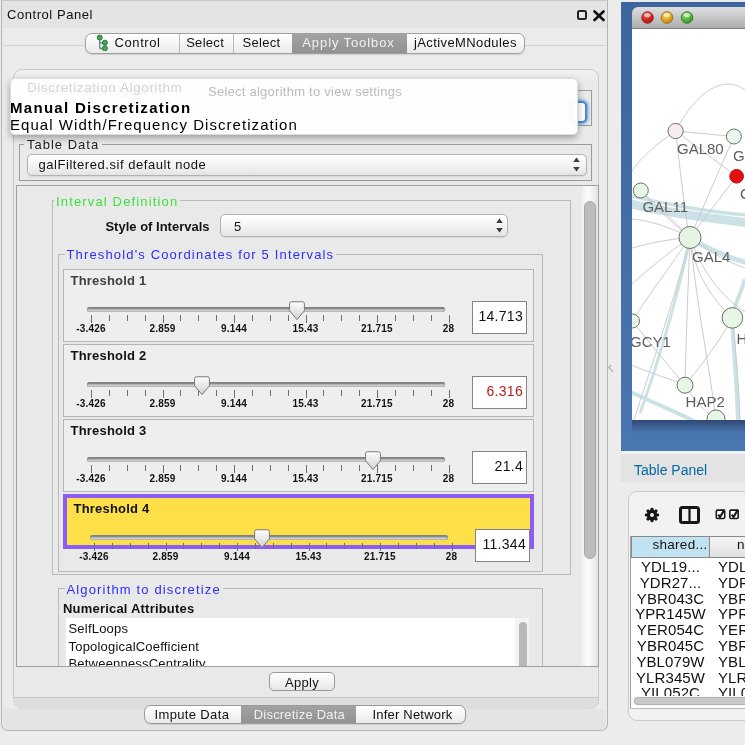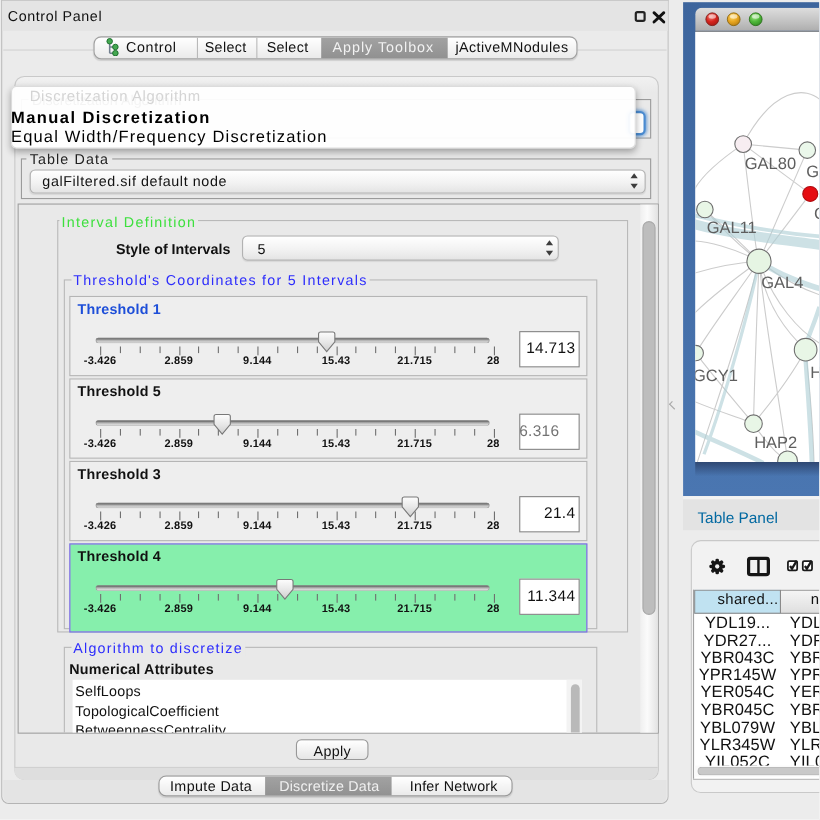--- a/index.html
+++ b/index.html
@@ -55,20 +55,21 @@
   <div class="t" style="left:24px;top:137px;background:#e9e9e9;padding:0 3px;font-size:13px;letter-spacing:1.0px;color:#222;">Table Data</div>
   <div style="left:27px;top:153.5px;width:559.5px;height:22px;background:linear-gradient(180deg,#ffffff,#f1f1f1 60%,#e4e4e4);border:1px solid #b2b2b2;border-radius:5px;box-shadow:0 1px 1px rgba(0,0,0,0.08);"></div>
   <div class="t" style="left:38.5px;top:156.5px;font-size:13px;letter-spacing:0.55px;color:#111;">galFiltered.sif default node</div>
   <svg style="left:572px;top:156px;" width="9" height="17" viewBox="0 0 9 17">
     <path d="M4.5,1.5 L7.8,6 L1.2,6 Z" fill="#3c3c3c"></path>
     <path d="M4.5,15.5 L7.8,11 L1.2,11 Z" fill="#3c3c3c"></path>
   </svg>
 
   <div style="left:10px;top:78px;width:568px;height:57px;background:rgba(255,255,255,0.95);border:1px solid #dcdcdc;border-radius:5px;box-shadow:0 3px 7px rgba(0,0,0,0.32);"></div>
   <div class="t" style="left:27px;top:80px;font-size:13.5px;letter-spacing:0.6px;color:#d4d4d4;">Discretization Algorithm</div>
+  <div class="t" style="left:208px;top:84px;font-size:13px;letter-spacing:0.25px;color:#bbbbbb;">Select algorithm to view settings</div>
   <div class="t" style="left:10px;top:116px;font-size:15px;letter-spacing:1.05px;color:#000;">Equal Width/Frequency Discretization</div>
   <div class="t" style="left:10px;top:99px;font-size:15px;font-weight:bold;letter-spacing:1.3px;color:#000;">Manual Discretization</div>
 
   <div style="left:15.5px;top:184.5px;width:583px;height:482px;border:1px solid #9f9f9f;background:#e9e9e9;"></div>
 
   <div style="left:581.5px;top:185.5px;width:16px;height:480px;background:linear-gradient(90deg,#efefef,#fbfbfb 40%,#e3e3e3);"></div>
   <div style="left:583.5px;top:201px;width:12px;height:358px;background:#bdbdbd;border:1px solid #a8a8a8;border-radius:6px;"></div>
 
   <div id="sc" style="left:16.5px;top:185.5px;width:565px;height:480px;overflow:hidden;">
 
@@ -79,21 +80,21 @@
     <div class="t" style="left:217.5px;top:33px;font-size:13px;color:#111;">5</div>
     <svg style="left:478px;top:31px;" width="9" height="17" viewBox="0 0 9 17">
       <path d="M4.5,1.5 L7.8,6 L1.2,6 Z" fill="#3c3c3c"></path>
       <path d="M4.5,15.5 L7.8,11 L1.2,11 Z" fill="#3c3c3c"></path>
     </svg>
 
     <div style="left:41.5px;top:68.5px;width:485px;height:318px;border:1px solid #b9b9b9;"></div>
     <div class="t" style="left:48px;top:61.5px;background:#e9e9e9;padding:0 2px;font-size:13px;letter-spacing:1.15px;color:#2d2dfc;">Threshold's Coordinates for 5 Intervals</div>
 
     <div style="left:46px;top:83px;width:471.5px;height:73.5px;background:#eeeeee;border:1px solid #b5b5b5;">
-      <div class="t" style="left:7px;top:3px;font-size:13px;font-weight:bold;letter-spacing:0.2px;color:#1d4ed8;">Threshold 1</div>
+      <div class="t" style="left:7px;top:3px;font-size:13px;font-weight:bold;letter-spacing:0.2px;color:#404040;">Threshold 1</div>
       <div style="left:23px;top:37px;width:358.5px;height:5.5px;border-radius:3px;background:linear-gradient(180deg,#757575 0%,#757575 22%,#b5b5b5 50%,#ededed 100%);box-shadow:inset 0 0 0 0.5px #8f8f8f;"></div>
       <div style="left:27.5px;top:45.5px;width:1px;height:8px;background:#6f6f6f;"></div>
       <div style="left:45.4px;top:45.5px;width:1px;height:5.5px;background:#6f6f6f;"></div>
       <div style="left:63.2px;top:45.5px;width:1px;height:5.5px;background:#6f6f6f;"></div>
       <div style="left:81.1px;top:45.5px;width:1px;height:5.5px;background:#6f6f6f;"></div>
       <div style="left:99.0px;top:45.5px;width:1px;height:8px;background:#6f6f6f;"></div>
       <div style="left:116.9px;top:45.5px;width:1px;height:5.5px;background:#6f6f6f;"></div>
       <div style="left:134.8px;top:45.5px;width:1px;height:5.5px;background:#6f6f6f;"></div>
       <div style="left:152.6px;top:45.5px;width:1px;height:5.5px;background:#6f6f6f;"></div>
       <div style="left:170.5px;top:45.5px;width:1px;height:8px;background:#6f6f6f;"></div>
@@ -123,21 +124,21 @@
               <stop offset="0.5" stop-color="#e8e8e8"></stop>
               <stop offset="1" stop-color="#cfcfcf"></stop>
             </linearGradient>
           </defs>
       </svg>
       <div style="left:408.5px;top:31.5px;width:55px;height:32.5px;background:#fff;border:1px solid #848484;"></div>
       <div class="t" style="left:408.5px;top:38.5px;width:51px;text-align:right;font-size:14px;letter-spacing:0.3px;color:#111;">14.713</div>
     </div>
 
     <div style="left:46px;top:158px;width:471.5px;height:73.5px;background:#eeeeee;border:1px solid #b5b5b5;">
-      <div class="t" style="left:7px;top:3px;font-size:13px;font-weight:bold;letter-spacing:0.2px;color:#111;">Threshold 5</div>
+      <div class="t" style="left:7px;top:3px;font-size:13px;font-weight:bold;letter-spacing:0.2px;color:#111;">Threshold 2</div>
       <div style="left:23px;top:37px;width:358.5px;height:5.5px;border-radius:3px;background:linear-gradient(180deg,#757575 0%,#757575 22%,#b5b5b5 50%,#ededed 100%);box-shadow:inset 0 0 0 0.5px #8f8f8f;"></div>
       <div style="left:27.5px;top:45.5px;width:1px;height:8px;background:#6f6f6f;"></div>
       <div style="left:45.4px;top:45.5px;width:1px;height:5.5px;background:#6f6f6f;"></div>
       <div style="left:63.2px;top:45.5px;width:1px;height:5.5px;background:#6f6f6f;"></div>
       <div style="left:81.1px;top:45.5px;width:1px;height:5.5px;background:#6f6f6f;"></div>
       <div style="left:99.0px;top:45.5px;width:1px;height:8px;background:#6f6f6f;"></div>
       <div style="left:116.9px;top:45.5px;width:1px;height:5.5px;background:#6f6f6f;"></div>
       <div style="left:134.8px;top:45.5px;width:1px;height:5.5px;background:#6f6f6f;"></div>
       <div style="left:152.6px;top:45.5px;width:1px;height:5.5px;background:#6f6f6f;"></div>
       <div style="left:170.5px;top:45.5px;width:1px;height:8px;background:#6f6f6f;"></div>
@@ -163,21 +164,21 @@
         <path d="M3.5,0.75 L14.5,0.75 Q16.4,0.75 16.4,2.6 L16.4,9.8 L9,18.6 L1.6,9.8 L1.6,2.6 Q1.6,0.75 3.5,0.75 Z" fill="url(#tg1)" stroke="#787878" stroke-width="1"></path>
         <defs>
             <linearGradient id="tg1" x1="0" y1="0" x2="0" y2="1">
               <stop offset="0" stop-color="#fdfdfd"></stop>
               <stop offset="0.5" stop-color="#e8e8e8"></stop>
               <stop offset="1" stop-color="#cfcfcf"></stop>
             </linearGradient>
           </defs>
       </svg>
       <div style="left:408.5px;top:31.5px;width:55px;height:32.5px;background:#fff;border:1px solid #848484;"></div>
-      <div class="t" style="left:408.5px;top:38.5px;width:51px;font-size:14px;letter-spacing:0.3px;color:#737373;">6.316</div>
+      <div class="t" style="left:408.5px;top:38.5px;width:51px;text-align:right;font-size:14px;letter-spacing:0.3px;color:#b91c1c;">6.316</div>
     </div>
 
     <div style="left:46px;top:233px;width:471.5px;height:73.5px;background:#eeeeee;border:1px solid #b5b5b5;">
       <div class="t" style="left:7px;top:3px;font-size:13px;font-weight:bold;letter-spacing:0.2px;color:#111;">Threshold 3</div>
       <div style="left:23px;top:37px;width:358.5px;height:5.5px;border-radius:3px;background:linear-gradient(180deg,#757575 0%,#757575 22%,#b5b5b5 50%,#ededed 100%);box-shadow:inset 0 0 0 0.5px #8f8f8f;"></div>
       <div style="left:27.5px;top:45.5px;width:1px;height:8px;background:#6f6f6f;"></div>
       <div style="left:45.4px;top:45.5px;width:1px;height:5.5px;background:#6f6f6f;"></div>
       <div style="left:63.2px;top:45.5px;width:1px;height:5.5px;background:#6f6f6f;"></div>
       <div style="left:81.1px;top:45.5px;width:1px;height:5.5px;background:#6f6f6f;"></div>
       <div style="left:99.0px;top:45.5px;width:1px;height:8px;background:#6f6f6f;"></div>
@@ -210,21 +211,21 @@
               <stop offset="0" stop-color="#fdfdfd"></stop>
               <stop offset="0.5" stop-color="#e8e8e8"></stop>
               <stop offset="1" stop-color="#cfcfcf"></stop>
             </linearGradient>
           </defs>
       </svg>
       <div style="left:408.5px;top:31.5px;width:55px;height:32.5px;background:#fff;border:1px solid #848484;"></div>
       <div class="t" style="left:408.5px;top:38.5px;width:51px;text-align:right;font-size:14px;letter-spacing:0.3px;color:#111;">21.4</div>
     </div>
 
-    <div style="left:46px;top:308px;width:471.5px;height:81px;background:#86efac;border:1px solid #8b5cf6;">
+    <div style="left:46px;top:308px;width:471.5px;height:55px;background:#fde047;border:4px solid #8b5cf6;">
       <div class="t" style="left:7px;top:3px;font-size:13px;font-weight:bold;letter-spacing:0.2px;color:#111;">Threshold 4</div>
       <div style="left:23px;top:37px;width:358.5px;height:5.5px;border-radius:3px;background:linear-gradient(180deg,#757575 0%,#757575 22%,#b5b5b5 50%,#ededed 100%);box-shadow:inset 0 0 0 0.5px #8f8f8f;"></div>
       <div style="left:27.5px;top:45.5px;width:1px;height:8px;background:#6f6f6f;"></div>
       <div style="left:45.4px;top:45.5px;width:1px;height:5.5px;background:#6f6f6f;"></div>
       <div style="left:63.2px;top:45.5px;width:1px;height:5.5px;background:#6f6f6f;"></div>
       <div style="left:81.1px;top:45.5px;width:1px;height:5.5px;background:#6f6f6f;"></div>
       <div style="left:99.0px;top:45.5px;width:1px;height:8px;background:#6f6f6f;"></div>
       <div style="left:116.9px;top:45.5px;width:1px;height:5.5px;background:#6f6f6f;"></div>
       <div style="left:134.8px;top:45.5px;width:1px;height:5.5px;background:#6f6f6f;"></div>
       <div style="left:152.6px;top:45.5px;width:1px;height:5.5px;background:#6f6f6f;"></div>

